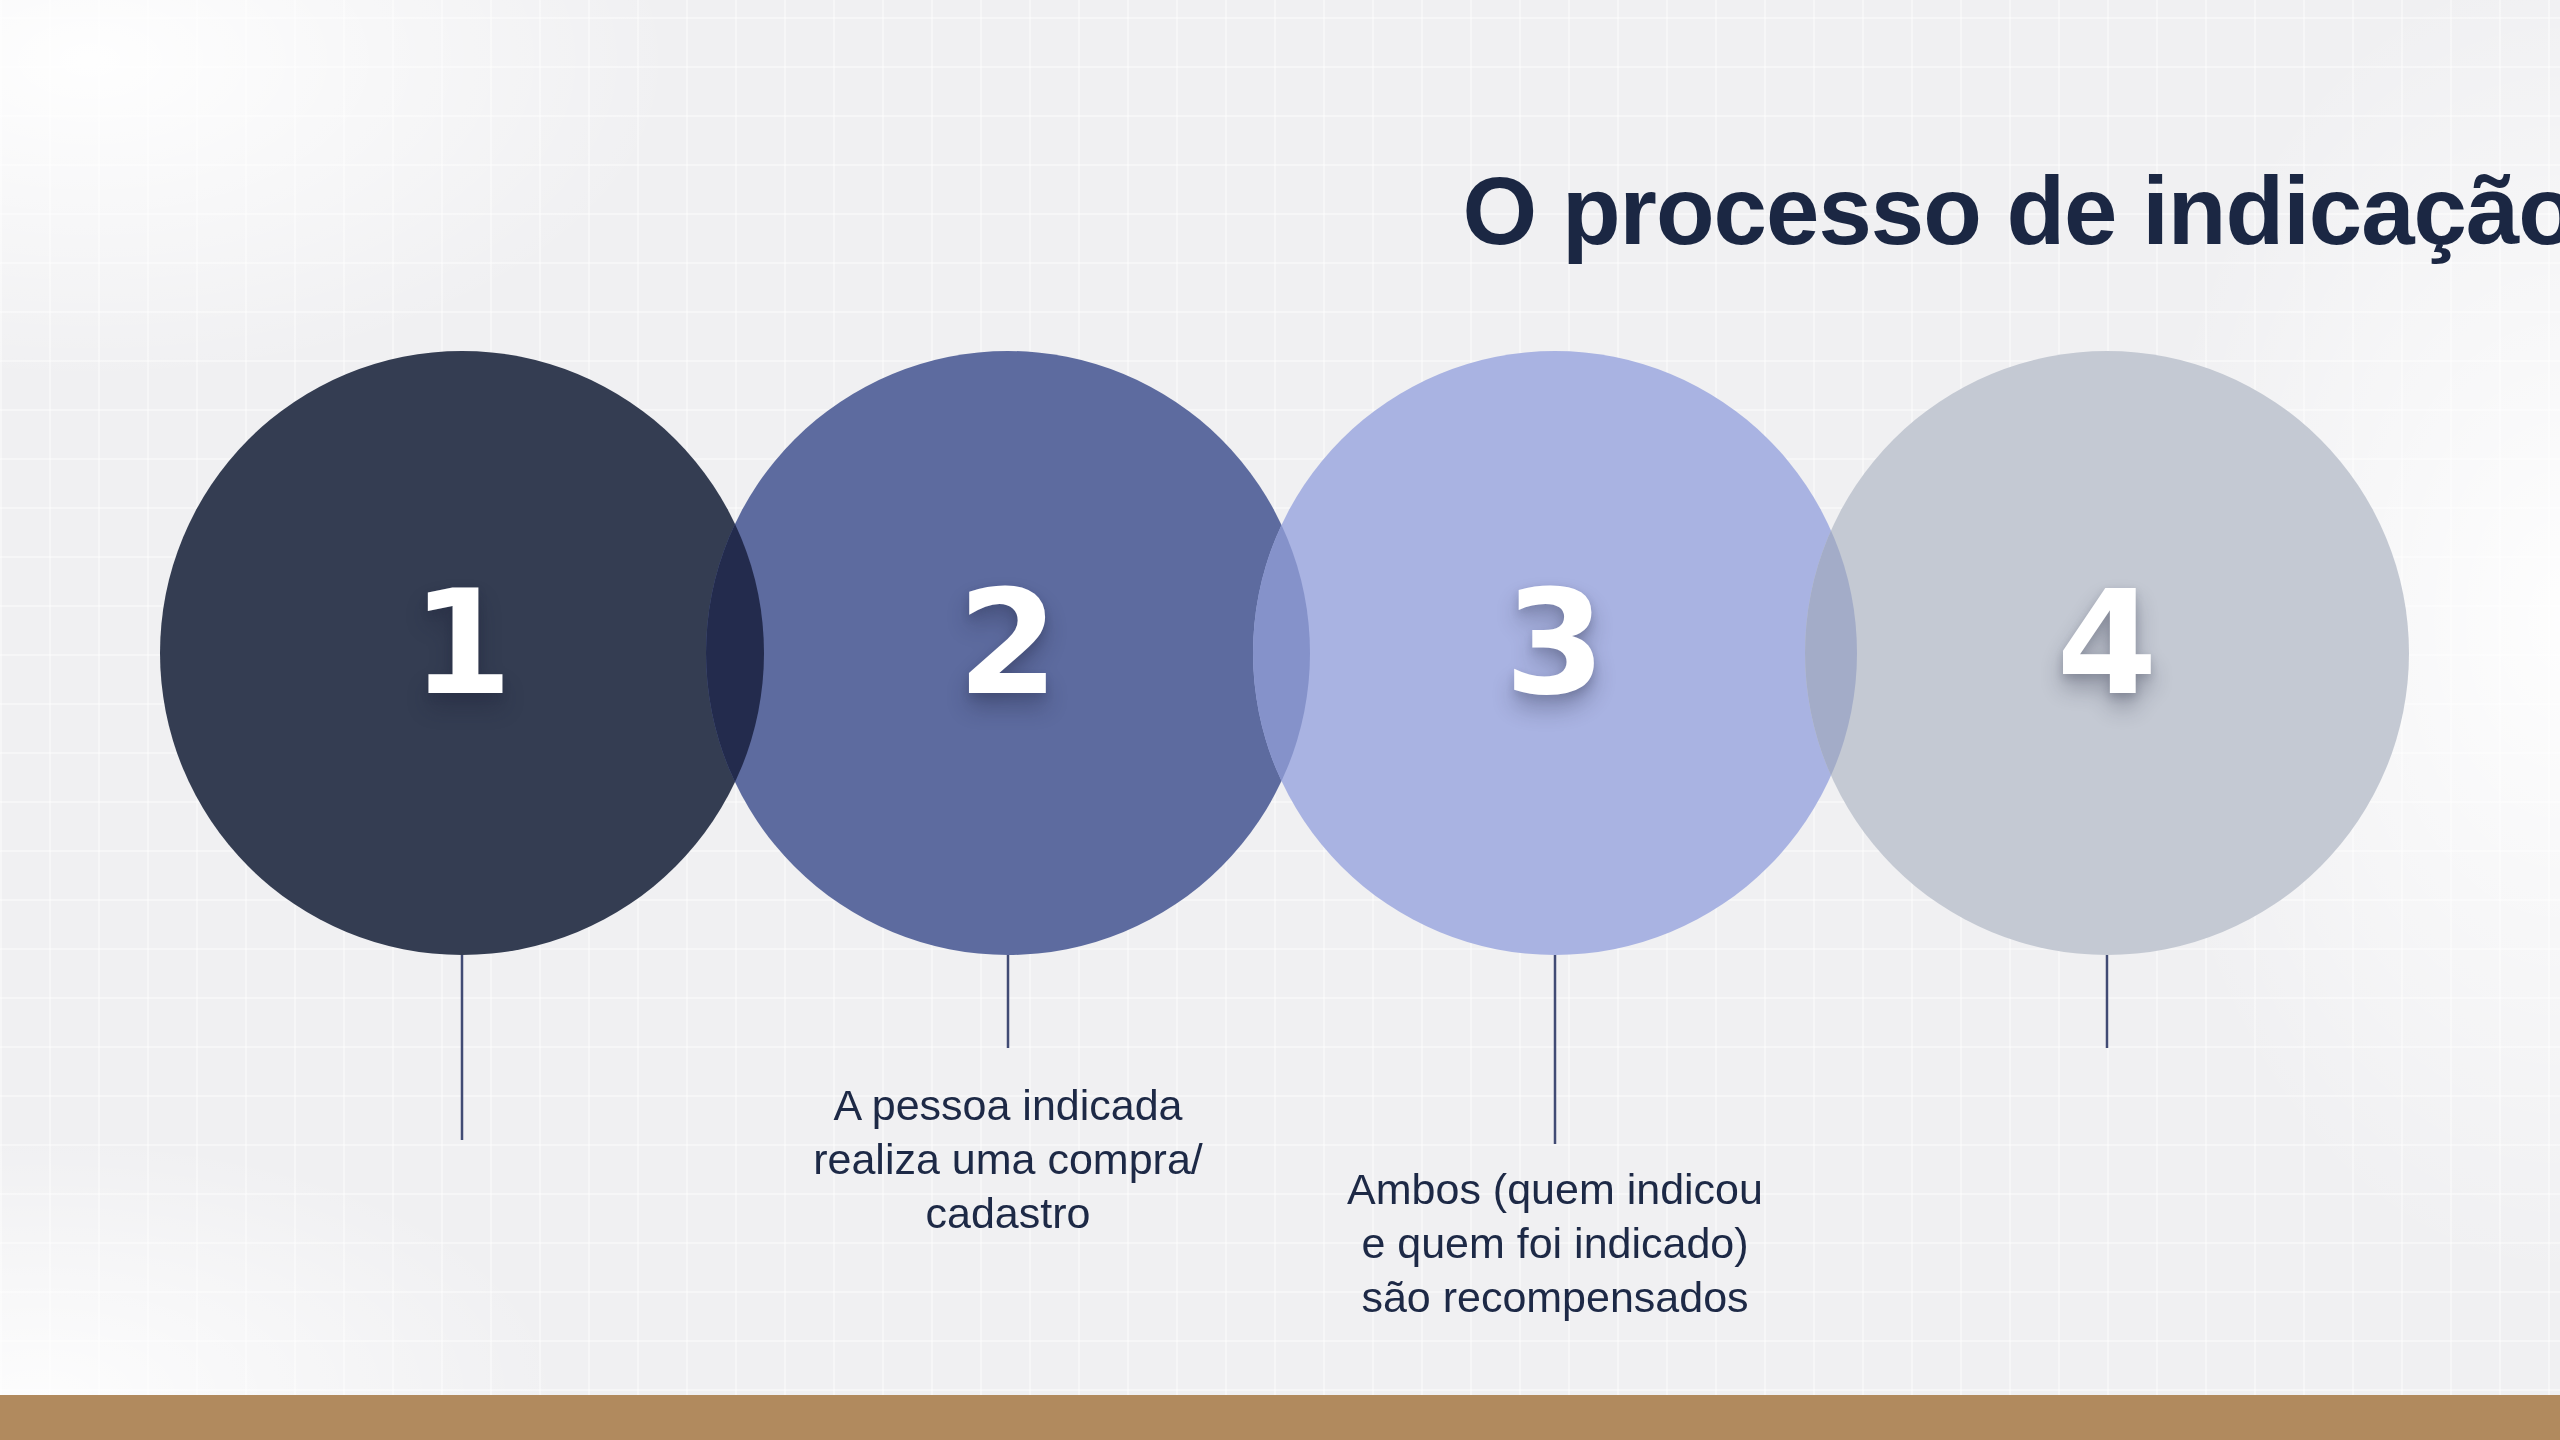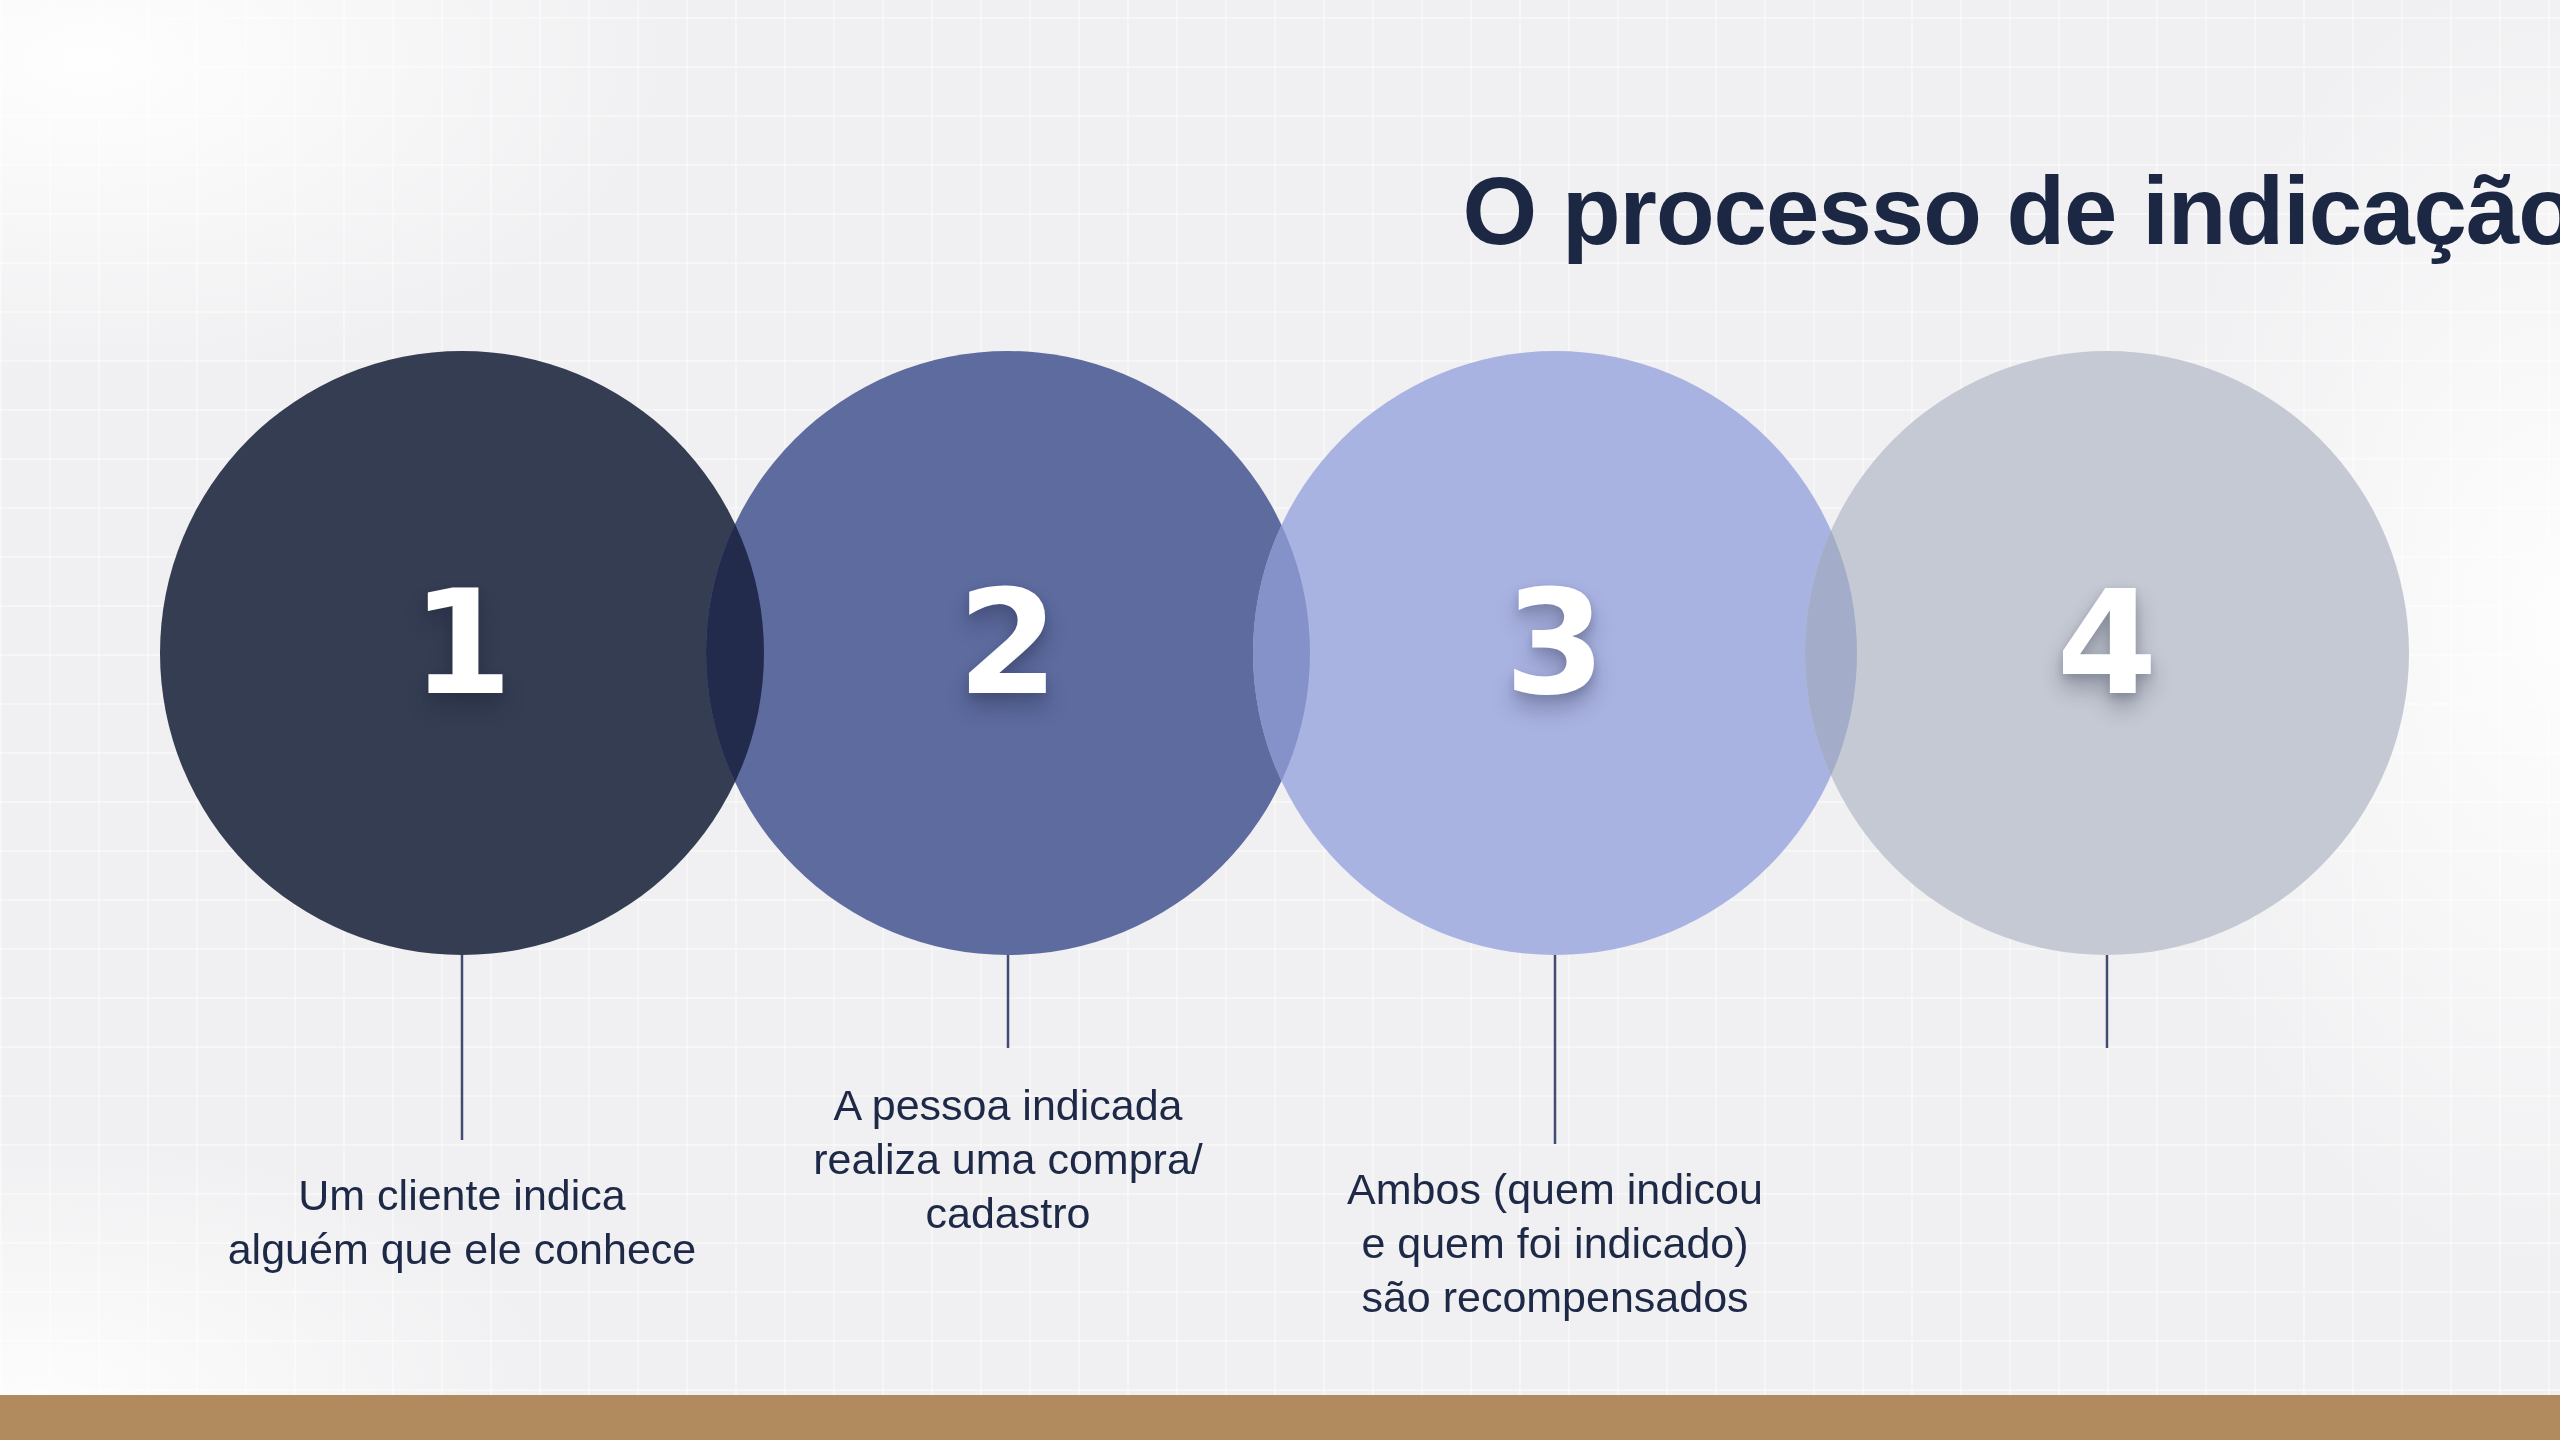--- a/index.html
+++ b/index.html
@@ -101,22 +101,20 @@
     <line x1="1008" y1="955" x2="1008" y2="1048" stroke-width="2.5" stroke="#414B74"></line>
     <line x1="1555" y1="955" x2="1555" y2="1144" stroke-width="2.5" stroke="#414B74"></line>
     <line x1="2107" y1="955" x2="2107" y2="1048" stroke-width="2.5" stroke="#414B74"></line>
   </svg>
 
   <div class="num num1">1</div>
   <div class="num num2">2</div>
   <div class="num num3">3</div>
   <div class="num num4">4</div>
 
-  <div class="step-text t1">Um cliente indica
-alguém que ele conhece</div>
   <div class="step-text t3">Ambos (quem indicou
 e quem foi indicado)
 são recompensados</div>
   <div class="step-text t2">A pessoa indicada
 realiza uma compra/
 cadastro</div>
 
   <div class="footer-bar" style="background-color: rgb(177, 138, 94);"></div>
 
 </div>

